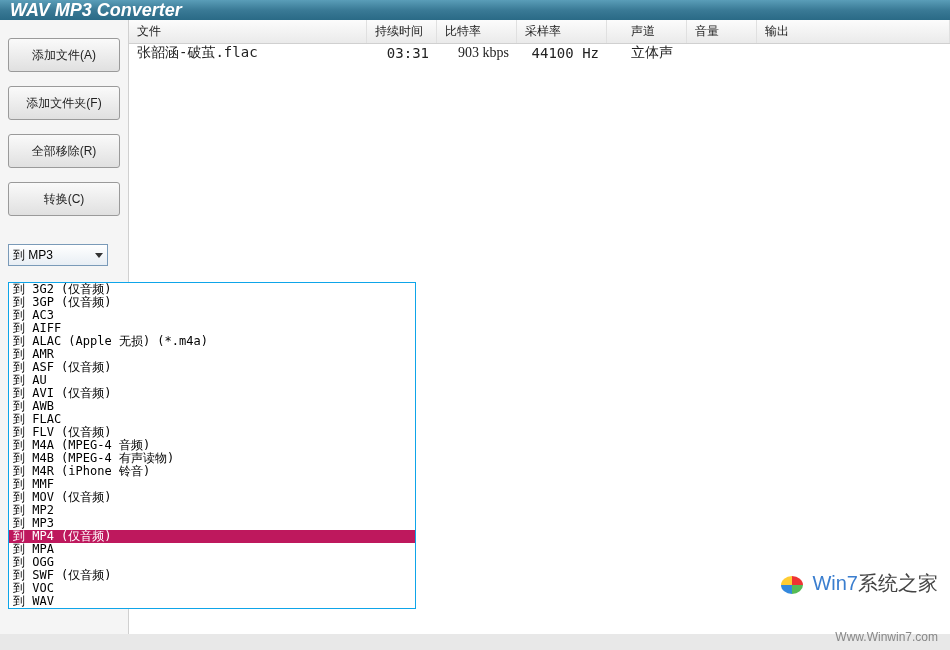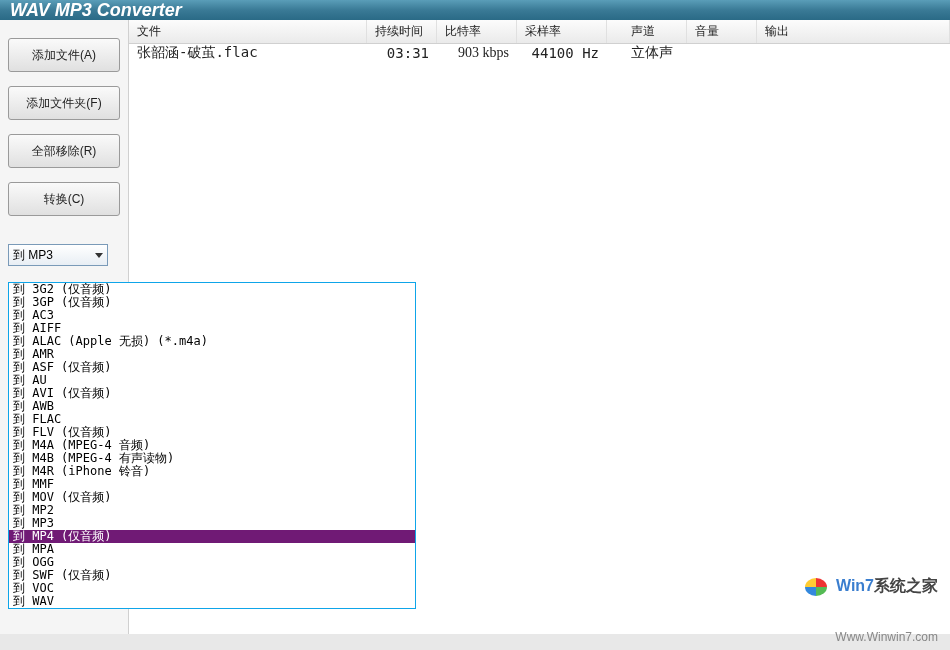--- a/index.html
+++ b/index.html
@@ -69,21 +69,21 @@
 .dropdown .opt {
   height: 13px;
   line-height: 13px;
   padding: 0 4px;
   font-family: SimSun, monospace;
   font-size: 12px;
   white-space: nowrap;
   cursor: pointer;
   color: #000;
 }
-.dropdown .opt.selected { background: #701a75; color: #fff; }
+.dropdown .opt.selected { background: #be185d; color: #fff; }
 
 .content { flex: 1; background: #fff; border-left: 1px solid #d0d0d0; display: flex; flex-direction: column; }
 
 .table-header {
   height: 24px;
   background: linear-gradient(to bottom, #fcfcfc, #eaeaea);
   border-bottom: 1px solid #d0d0d0;
   display: flex;
   align-items: center;
   font-size: 12px;
@@ -104,21 +104,21 @@
 
 .watermark {
   position: absolute;
   right: 12px;
   bottom: 6px;
   text-align: right;
   font-size: 12px;
   color: #666;
   pointer-events: none;
 }
-.watermark .wm-top { font-size: 16px; font-weight: bold; }
+.watermark .wm-top { font-size: 20px; font-weight: normal; }
 .watermark .wm-top .w7 { color: #3a7ecf; }
 .watermark .wm-top .cn { color: #444; }
 .watermark .wm-url { color: #888; font-size: 12px; margin-top: 33px; }
 .wm-flag { display:inline-block; width:22px; height:18px; background: conic-gradient(#e33 0 25%, #5b5 0 50%, #38d 0 75%, #fc3 0 100%); border-radius:50%; vertical-align:middle; margin-right:4px;}
 </style>
 </head>
 <body>
 
 <div class="titlebar">
   <span class="title-main">WAV MP3 Converter</span>

